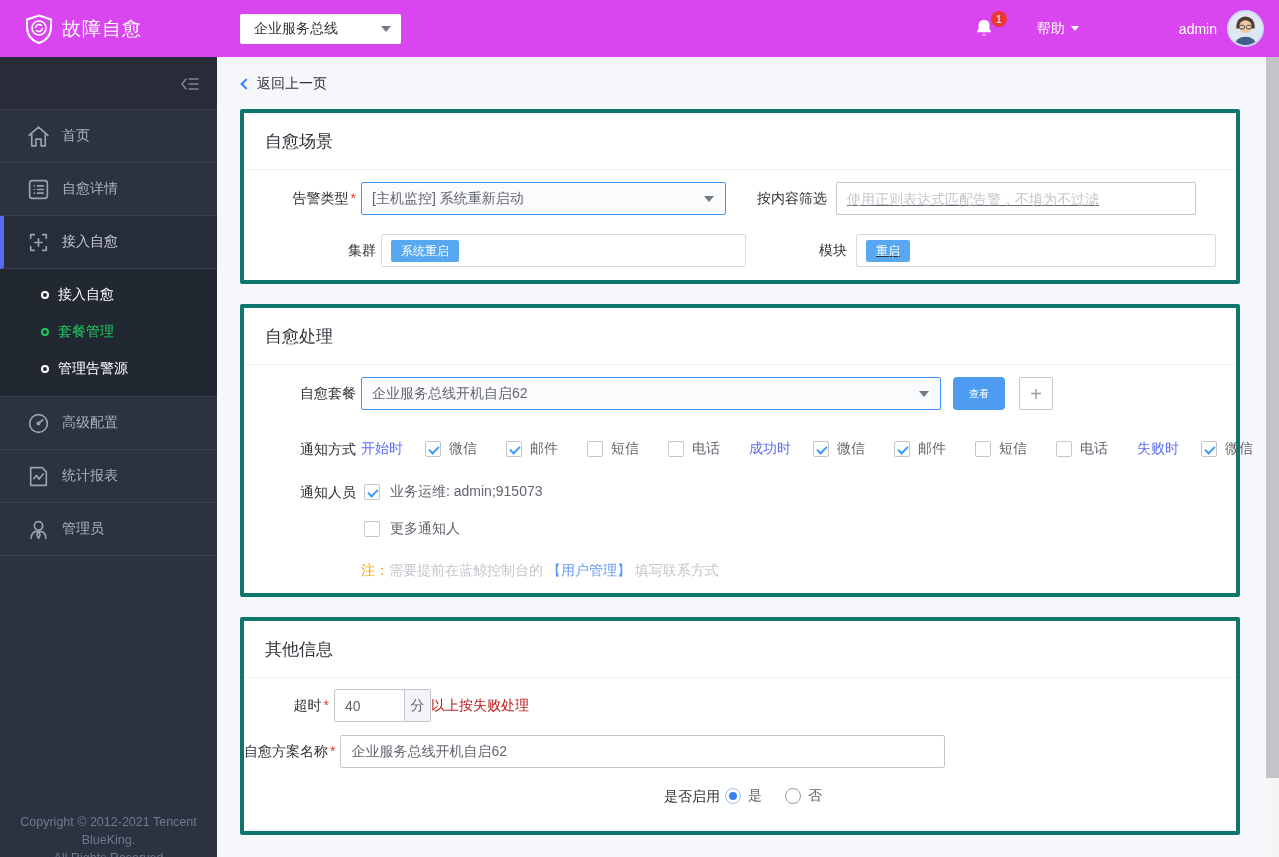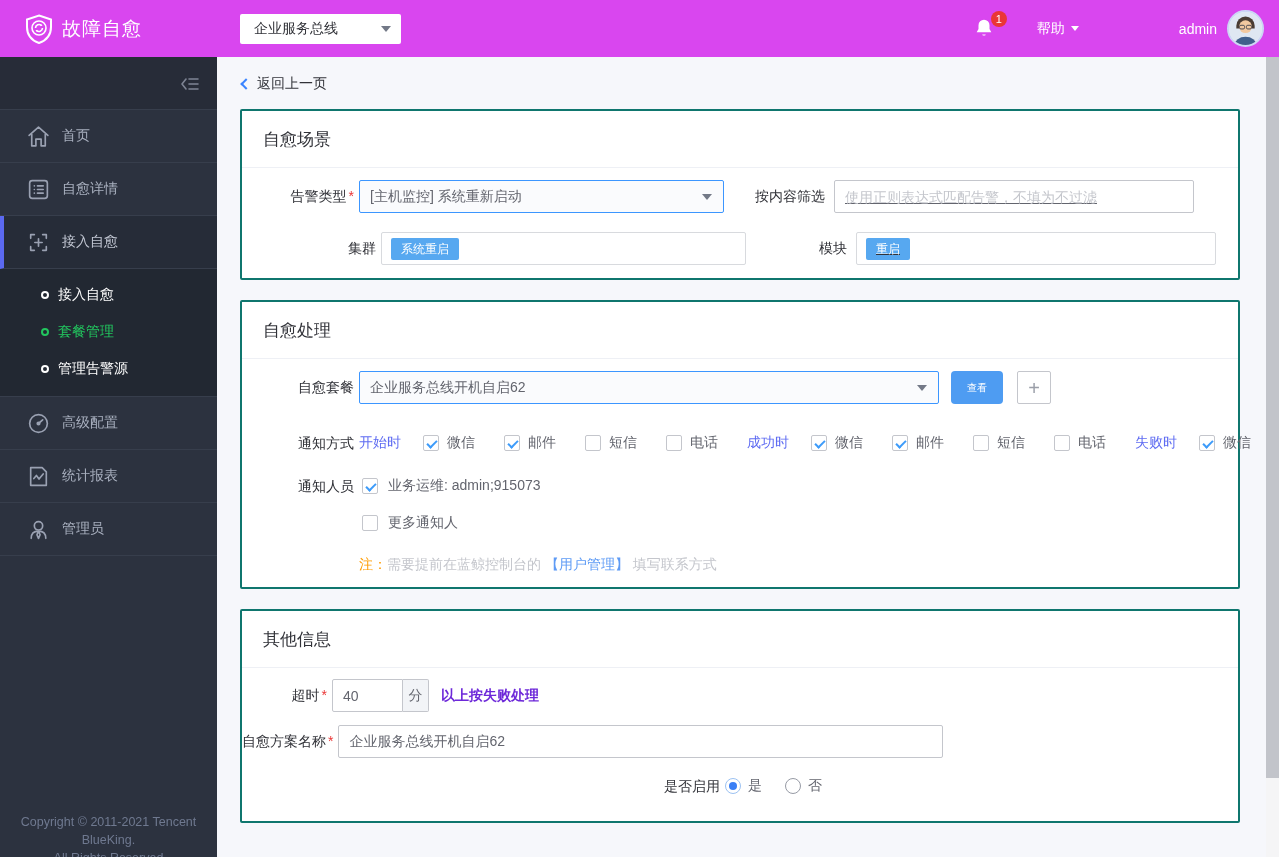--- a/index.html
+++ b/index.html
@@ -46,21 +46,21 @@
   .copyright { position:absolute; left:0; right:0; bottom:-10px; text-align:center; color:#6f7990;
     font-size:12.5px; line-height:18px; }
 
   
   .main { flex:1; background:#f6f7fb; padding:18px 39px 0 23px; overflow:hidden; }
   .breadcrumb { display:flex; align-items:center; margin-bottom:16px; cursor:pointer; }
   .back-chevron { width:8px; height:8px; border-left:2px solid #3a84ff; border-bottom:2px solid #3a84ff;
     transform:rotate(45deg); margin-right:7px; margin-left:2px; }
   .breadcrumb-text { font-size:14px; color:#313238; }
 
-  .card { background:#fff; border:2px solid #0f766e; border-radius:2px; margin-bottom:20px; }
+  .card { background:#fff; border:4px solid #0f766e; border-radius:2px; margin-bottom:20px; }
   .card-title { height:57px; line-height:57px; padding-left:21px; font-size:17px; color:#313238;
     border-bottom:1px solid #eef0f5; }
   .card-body { padding:12px 0 13px; }
 
   .form-row { display:flex; align-items:flex-start; margin-bottom:19px; }
   .form-row:last-child { margin-bottom:0;justify-content:center; }
   .flabel { flex:0 0 112px; text-align:right; line-height:33px; color:#313238; margin-right:5px; white-space:nowrap; }
   .flabel.narrow { flex:0 0 85px; }
   .flabel2 { flex:0 0 101px; text-align:right; line-height:33px; color:#313238; margin-right:9px; white-space:nowrap; }
   .req { color:#ea3636; margin-left:2px; }
@@ -105,21 +105,21 @@
 
   .note-row { margin:23px 0 0 117px; font-size:14px; }
   .note-prefix { color:#ff9c01; }
   .note-body { color:#c4c6cc; }
   .note-link { color:#5e9bf5; cursor:pointer; }
 
   .inline-group { display:flex; align-items:center; }
   .unit-box { width:26px; height:33px; background:#f2f4f7; border:1px solid #c4c6cc; border-left:none;
     border-radius:0 2px 2px 0; display:flex; align-items:center; justify-content:center; color:#63656e; }
   .timeout-input { width:71px; border-radius:2px 0 0 2px; }
-  .hint { color:#6d28d9; margin-left:12px; line-height:33px;font-weight:bold; }
+  .hint { color:#b91c1c; line-height:33px; }
 
   .radio-row { display:flex; align-items:center; height:22px; margin-top:7px; }
   .radio-opt { display:flex; align-items:center; margin-right:23px; cursor:pointer; color:#63656e; }
   .radio { width:16px; height:16px; border-radius:50%; border:1px solid #979ba5; background:#fff;
     margin-right:7px; position:relative; }
   .radio.on { border-color:#9cc2f2; }
   .radio.on::after { content:""; position:absolute; left:3px; top:3px; width:8px; height:8px;
     border-radius:50%; background:#3a7ff5; }
 
   
@@ -237,21 +237,21 @@
 
     <div class="menu-item">
       <svg class="mi-icon stroke-ic" viewBox="0 0 24 24">
         <circle cx="12" cy="8.5" r="4"></circle>
         <path d="M5 20.5 C5 15.5 8 13.5 12 13.5 C16 13.5 19 15.5 19 20.5 M12 13.5 L10.5 17 L12 20.5 L13.5 17 Z"></path>
       </svg>
       <span>管理员</span>
     </div>
 
     <div class="copyright">
-      <div>Copyright © 2011-2021 Tencent</div>
+      <div>Copyright © 2012-2021 Tencent</div>
       <div>BlueKing.</div>
       <div>All Rights Reserved</div>
     </div>
   </aside>
 
   <main class="main">
 
     <div class="breadcrumb">
       <span class="back-chevron"></span>
       <span class="breadcrumb-text">返回上一页</span>

